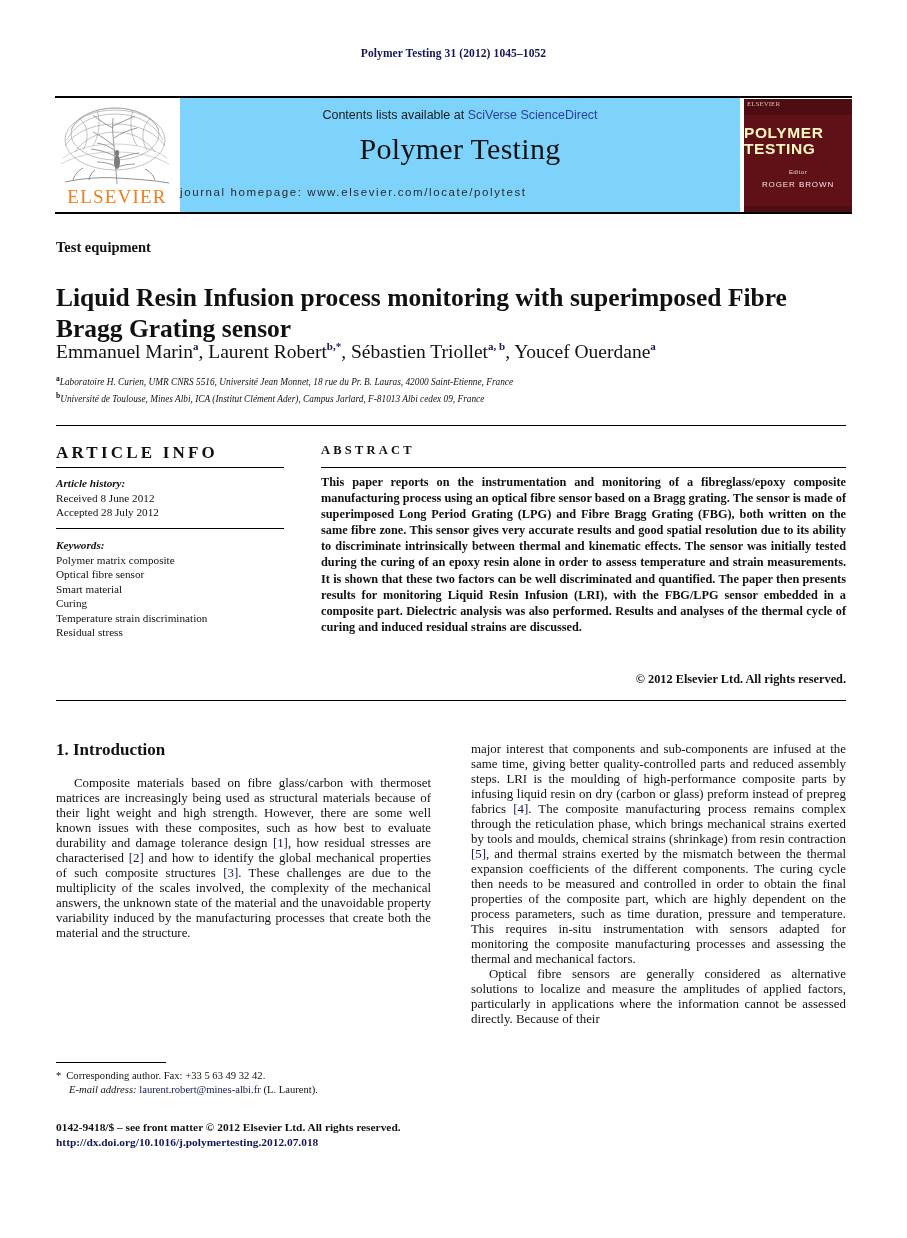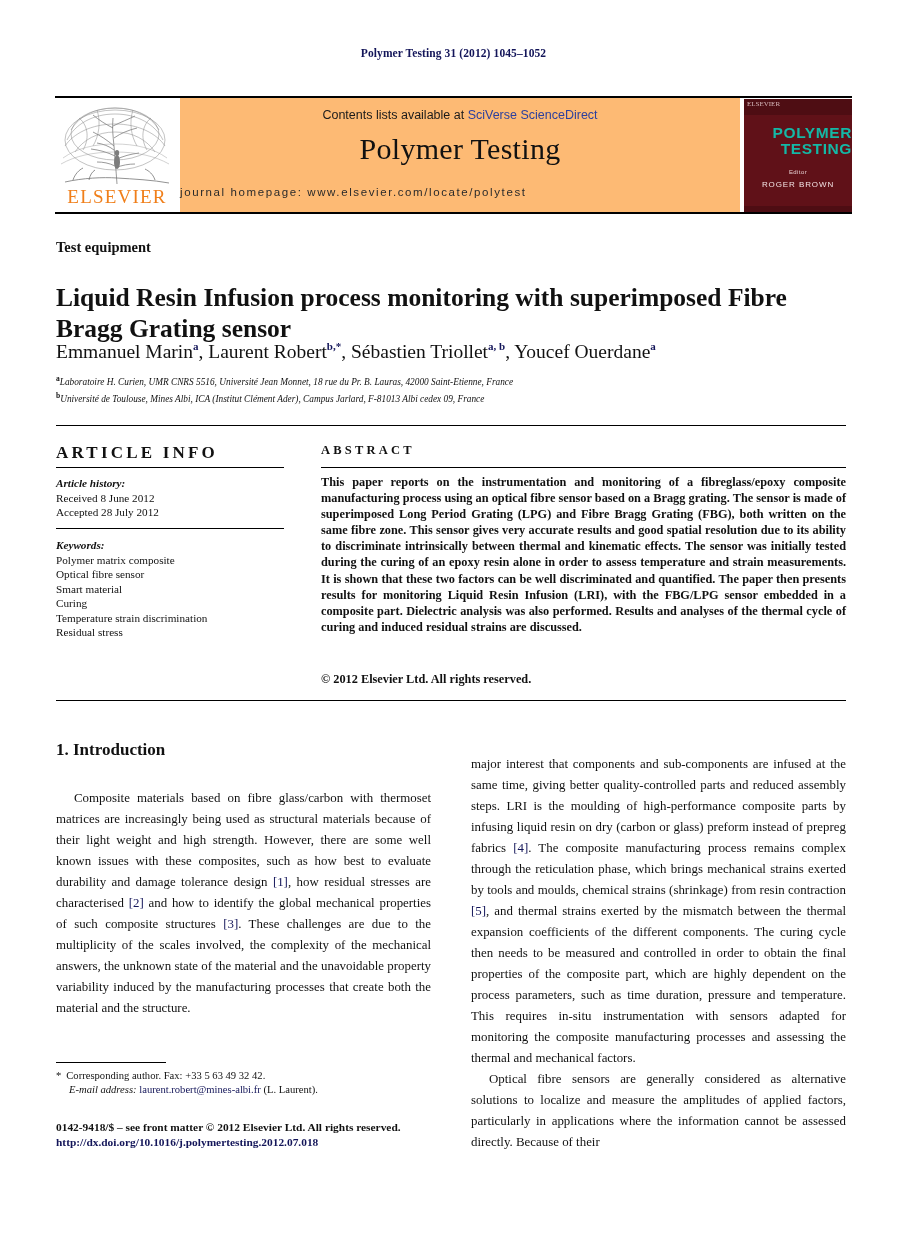--- a/index.html
+++ b/index.html
@@ -46,21 +46,21 @@
     border-top: 2px solid #000;
     border-bottom: 2px solid #000;
     box-sizing: border-box;
   }
   .mast-mid {
     position: absolute;
     left: 125px;
     top: 0;
     width: 560px;
     height: 114px;
-    background: #fdba74;
+    background: #7dd3fc;
   }
   .mast-contents {
     position: absolute;
     top: 10px; left: 0; width: 560px;
     text-align: center;
     font-family: "Liberation Sans", sans-serif;
     font-size: 12.5px;
     color: #1a1a1a;
   }
   .mast-contents .sd {
@@ -127,22 +127,22 @@
   .cover-els {
     position: absolute;
     left: 3px; top: 1px;
     font-family: "Liberation Serif", serif;
     font-size: 7px;
     color: #d7b9bc;
   }
   .cover-title {
     position: absolute;
     left: 0; top: 26px; width: 108px;
-    text-align: right;
-    color: #14b8a6;
+    text-align: left;
+    color: #fef9c3;
     font-family: "Liberation Sans", sans-serif;
     font-weight: bold;
     font-size: 15.5px;
     line-height: 16px;
     letter-spacing: .6px;
   }
   .cover-edlabel {
     position: absolute;
     left: 0; top: 70px; width: 108px;
     text-align: center;
@@ -285,20 +285,21 @@
     font-family: "Liberation Serif", serif;
     font-weight: bold;
     font-size: 12.3px;
     line-height: 16.1px;
     text-align: justify;
     color: #111;
   }
   .copyright {
     position: absolute;
     left: 321px; top: 672px; width: 525px;
+    text-align: right;
     font-family: "Liberation Serif", serif;
     font-weight: bold;
     font-size: 12.3px;
     color: #111;
   }
   .rule-bot {
     position: absolute;
     left: 56px;
     top: 700px;
     width: 790px;
@@ -312,24 +313,23 @@
     top: 740px;
     font-family: "Liberation Serif", serif;
     font-weight: bold;
     font-size: 17px;
     color: #111;
   }
   .col {
     position: absolute;
     font-family: "Liberation Serif", serif;
     font-size: 12.9px;
-    line-height: 21px;
+    line-height: 15px;
     text-align: justify;
     color: #111;
-    margin-top: 12px;
   }
   .col.left  { left: 56px;  top: 776px; width: 375px; }
   .col.right { left: 471px; top: 742px; width: 375px; }
   .col p { margin: 0; text-indent: 18px; }
   .col p.cont { text-indent: 0; }
   .ref { color: #131559; }
 
   
   .fnrule {
     position: absolute;

